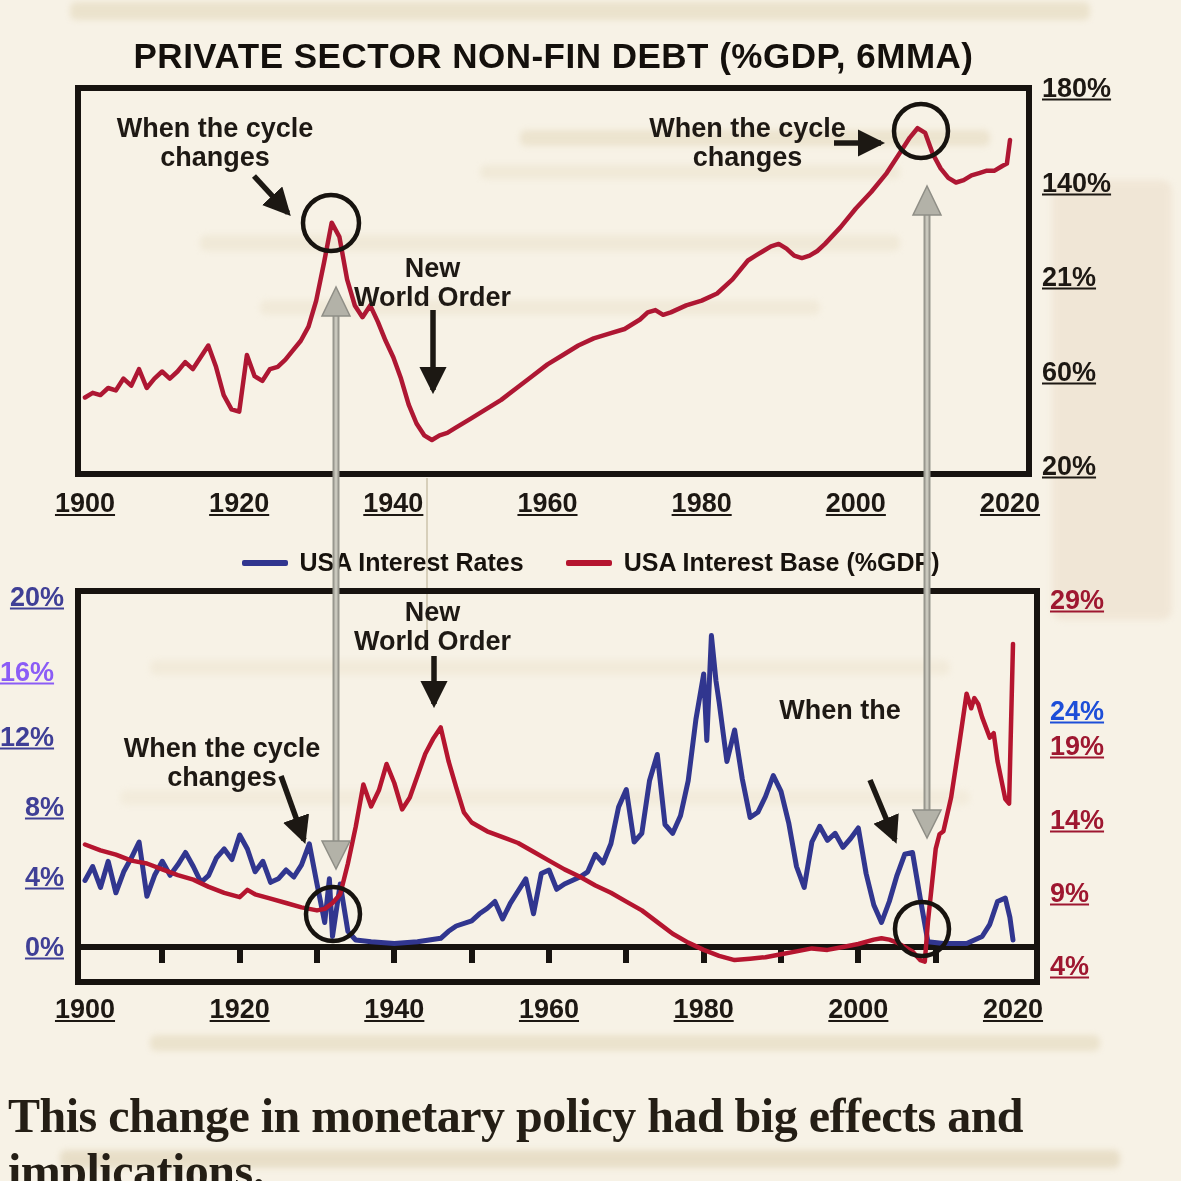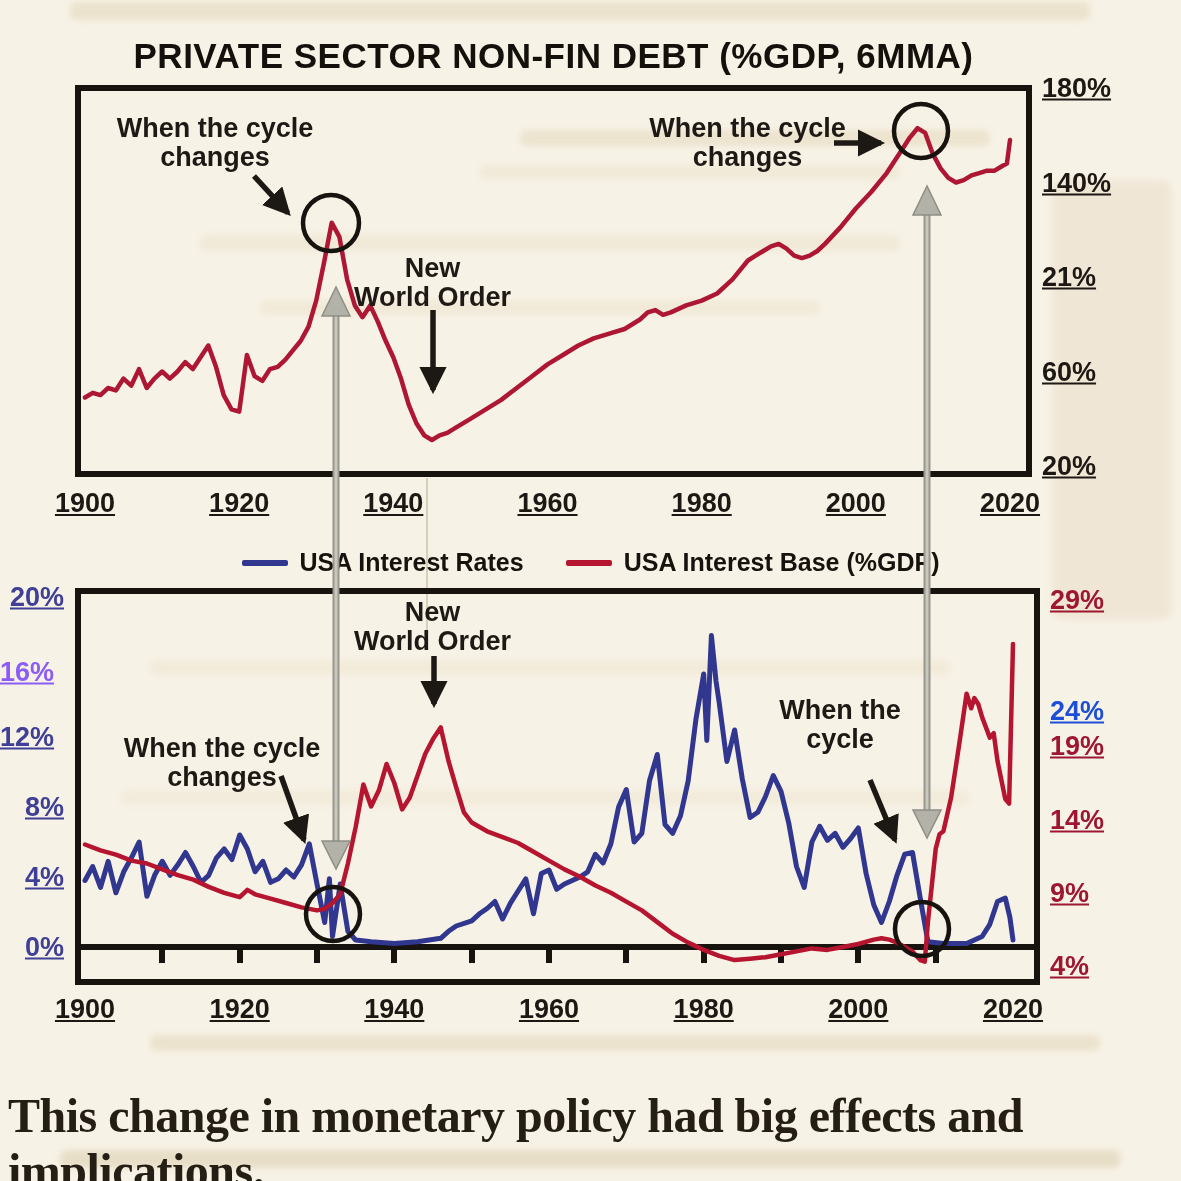--- a/index.html
+++ b/index.html
@@ -154,18 +154,17 @@
   <div class="ann" style="left:330px;top:598px;width:205px;">
     <div>New</div>
     <div>World Order</div>
   </div>
   <div class="ann" style="left:82px;top:734px;width:280px;">
     <div>When the cycle</div>
     <div>changes</div>
   </div>
   <div class="ann" style="left:742px;top:696px;width:196px;">
     <div>When the</div>
-    <div>cycle</div>
   </div>
 
   <div class="caption">This change in monetary policy had big effects and implications.</div>
 
 </div>
 
 </body></html>

